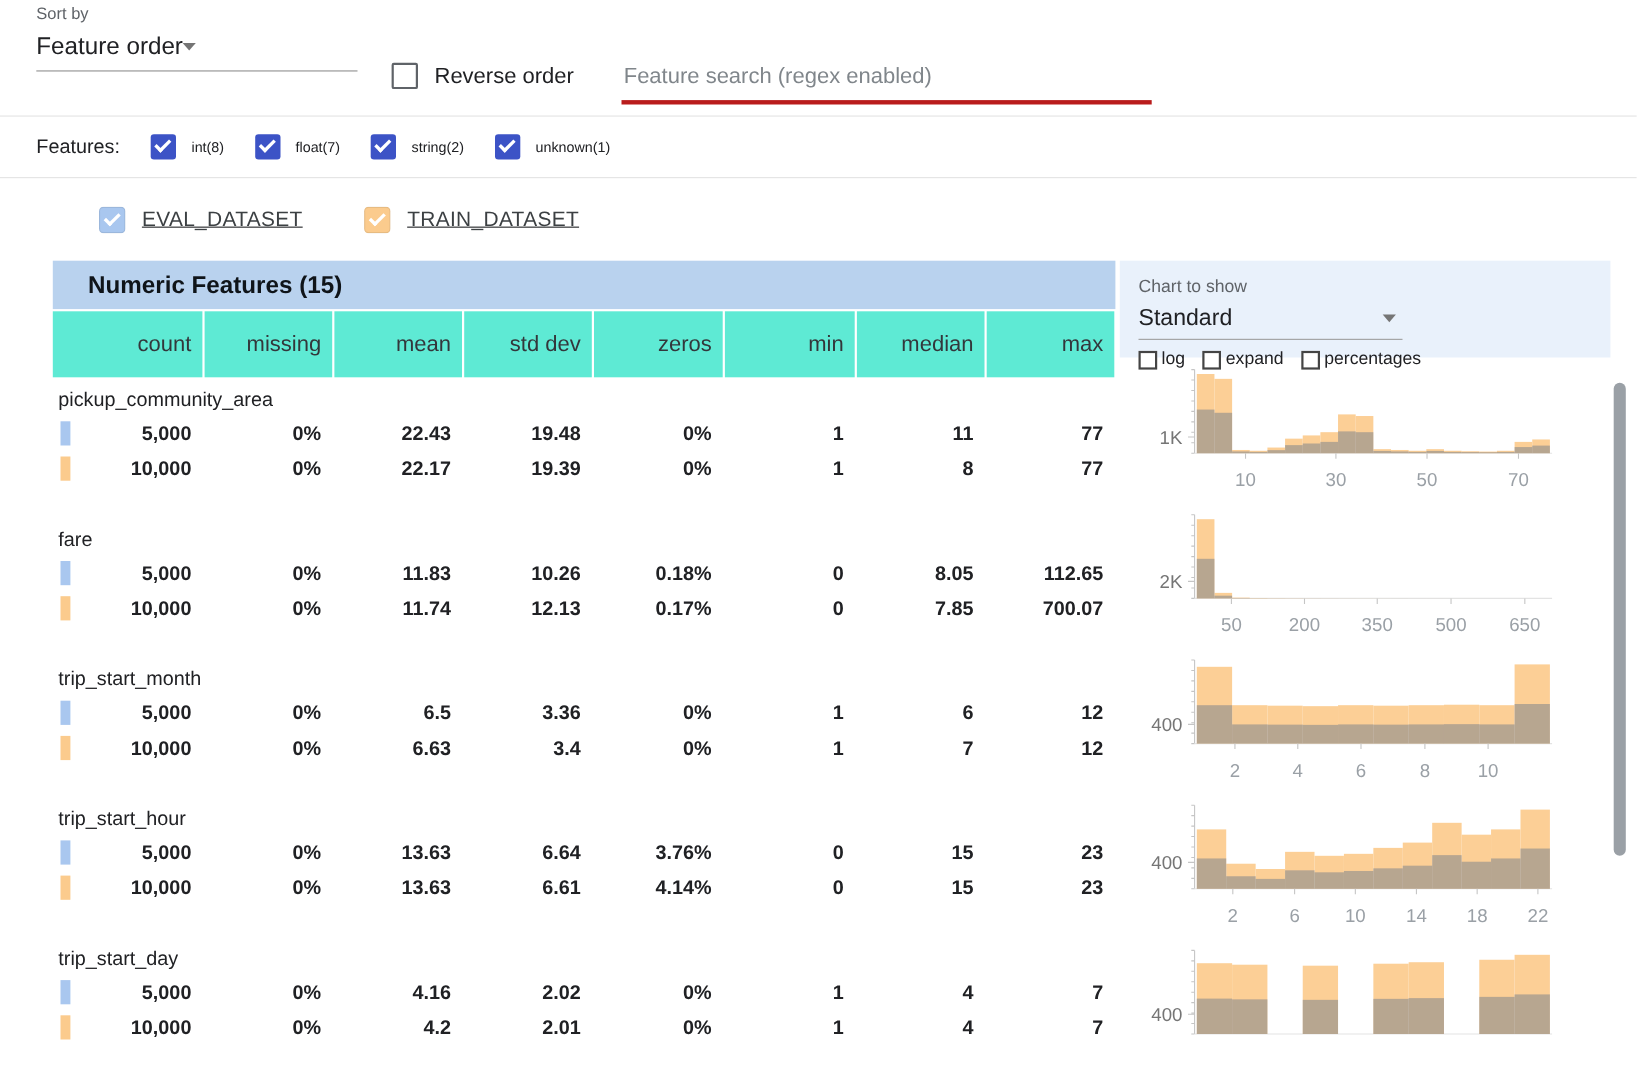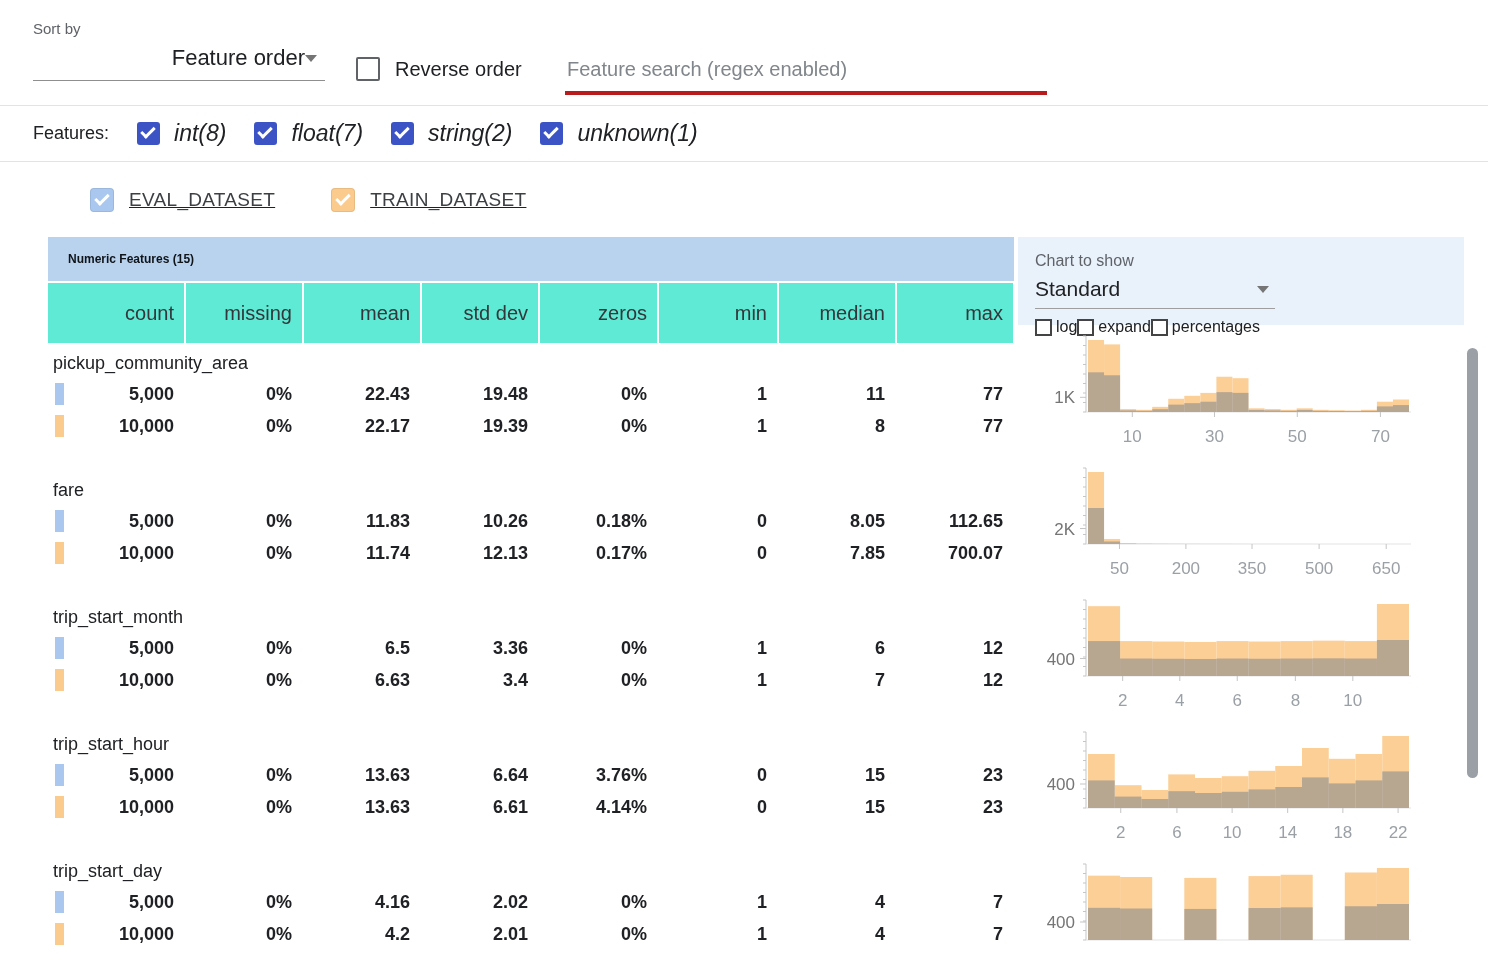--- a/index.html
+++ b/index.html
@@ -1,70 +1,70 @@
 <!DOCTYPE html>
 <html><head>
 <meta charset="utf-8">
 <style>
   html,body{margin:0;padding:0;}
   body{width:1488px;height:968px;overflow:hidden;background:#fff;position:relative;
        font-family:"Liberation Sans",sans-serif;color:#202124;}
 
   
   .toolbar{position:relative;height:106px;border-bottom:1px solid #e3e3e3;box-sizing:border-box;}
-  .sort-group{position:absolute;left:33px;top:20px;width:292px;}
+  .sort-group{position:absolute;left:33px;top:4px;width:292px;}
   .sort-caption{font-size:15px;color:#5f6368;}
-  .select-box{display:flex;justify-content:flex-end;align-items:center;
+  .select-box{display:flex;justify-content:flex-start;align-items:center;
               border-bottom:1px solid #8f8f8f;padding:8px 2px 9px 0;font-size:22px;cursor:pointer;}
   .dd-arrow{width:0;height:0;border-left:6px solid transparent;border-right:6px solid transparent;
             border-top:7px solid #757575;margin-right:6px;}
   .reverse-group{position:absolute;left:356px;top:57px;display:flex;align-items:center;gap:15px;font-size:20px;cursor:pointer;}
   .cb{position:relative;border-radius:3px;flex:0 0 auto;display:inline-block;}
   .cb .check{position:absolute;left:4px;top:5px;width:11px;height:5px;
              border-left:3px solid #fff;border-bottom:3px solid #fff;transform:rotate(-45deg);}
   .cb-outline{width:20px;height:20px;border:2px solid #5f6368;background:#fff;border-radius:2px;}
   .search-input{position:absolute;left:565px;top:54px;width:478px;font-size:20px;font-family:inherit;
                 border:none;outline:none;border-bottom:4px solid #b91c1c;
                 padding:4px 2px 10px 2px;background:transparent;color:#8b5cf6;}
   .search-input::placeholder{color:#80868b;}
 
   
   .features-row{height:56px;border-bottom:1px solid #e3e3e3;display:flex;align-items:center;
                 padding-left:33px;gap:28px;box-sizing:border-box;}
   .features-caption{font-size:18px;}
-  .ff-item{display:flex;align-items:center;gap:14px;font-size:23px;font-style:italic;}
+  .ff-item{display:flex;align-items:center;gap:14px;font-size:13px;}
   .cb-indigo{width:23px;height:23px;background:#3c53c6;}
 
   
   .legend-row{height:75px;display:flex;align-items:center;padding-left:90px;gap:56px;text-decoration:underline;}
   .legend-item{display:flex;align-items:center;gap:15px;font-size:19px;color:#3c4043;letter-spacing:.3px;}
   .cb-legend{width:24px;height:24px;border-radius:4px;border:1px solid rgba(0,0,0,0.08);box-sizing:border-box;}
 
   
   .main{display:flex;padding-left:48px;align-items:flex-start;}
   .left-col{width:966px;flex:0 0 auto;}
-  .table-title{height:44px;background:#b9d2ee;display:flex;align-items:center;padding-left:20px;
-               font-size:12px;font-weight:bold;color:#0f1419;box-sizing:border-box;}
+  .table-title{height:44px;background:#b9d2ee;display:flex;align-items:center;padding-left:32px;
+               font-size:22px;font-weight:bold;color:#0f1419;box-sizing:border-box;}
   .stats-grid{display:grid;grid-template-columns:136px 116px 116px 116px 117px 118px 116px 116px;
               column-gap:2px;margin-top:2px;}
   .col-head{height:60px;background:#5eead4;display:flex;align-items:center;justify-content:flex-end;
             padding-right:10px;font-size:20px;color:#33373b;box-sizing:border-box;margin-bottom:2px;}
   .feat-name{grid-column:1/-1;height:30px;display:flex;align-items:center;padding-left:5px;
              font-size:18px;font-weight:normal;margin-top:3px;}
   .cell{height:32px;display:flex;align-items:center;justify-content:flex-end;padding-right:10px;
         font-size:18px;font-weight:bold;position:relative;box-sizing:border-box;}
   .swatch{position:absolute;left:7px;top:5px;width:9px;height:22px;}
   .feat-spacer{grid-column:1/-1;height:30px;}
 
   .right-col{width:446px;margin-left:4px;flex:0 0 auto;}
   .chart-panel{background:#e9f1fb;height:88px;box-sizing:border-box;padding:15px 0 0 17px;}
   .chart-caption{font-size:16px;color:#5f6368;}
   .chart-select{width:240px;display:flex;justify-content:space-between;align-items:center;
                 font-size:21px;border-bottom:1px solid #9e9e9e;padding:7px 0 7px 0;cursor:pointer;}
-  .chart-cbs{display:flex;align-items:center;margin-top:9px;font-size:16px;color:#202124;}
+  .chart-cbs{display:flex;align-items:center;gap:16px;margin-top:9px;font-size:16px;color:#202124;}
   .chart-cb-item{display:flex;align-items:center;gap:4px;cursor:pointer;}
   .cb-small{width:13px;height:13px;border:2px solid #444;background:#fff;flex:0 0 auto;}
   .chart-block{height:127px;padding-left:20px;box-sizing:border-box;}
   .chart-block svg{display:block;margin-top:5px;}
   svg text{font-family:"Liberation Sans",sans-serif;}
 
   .scroll-thumb{position:absolute;right:10px;top:348px;width:11px;height:430px;
                 background:#9aa0a6;border-radius:6px;cursor:pointer;}
 </style>
 </head>

